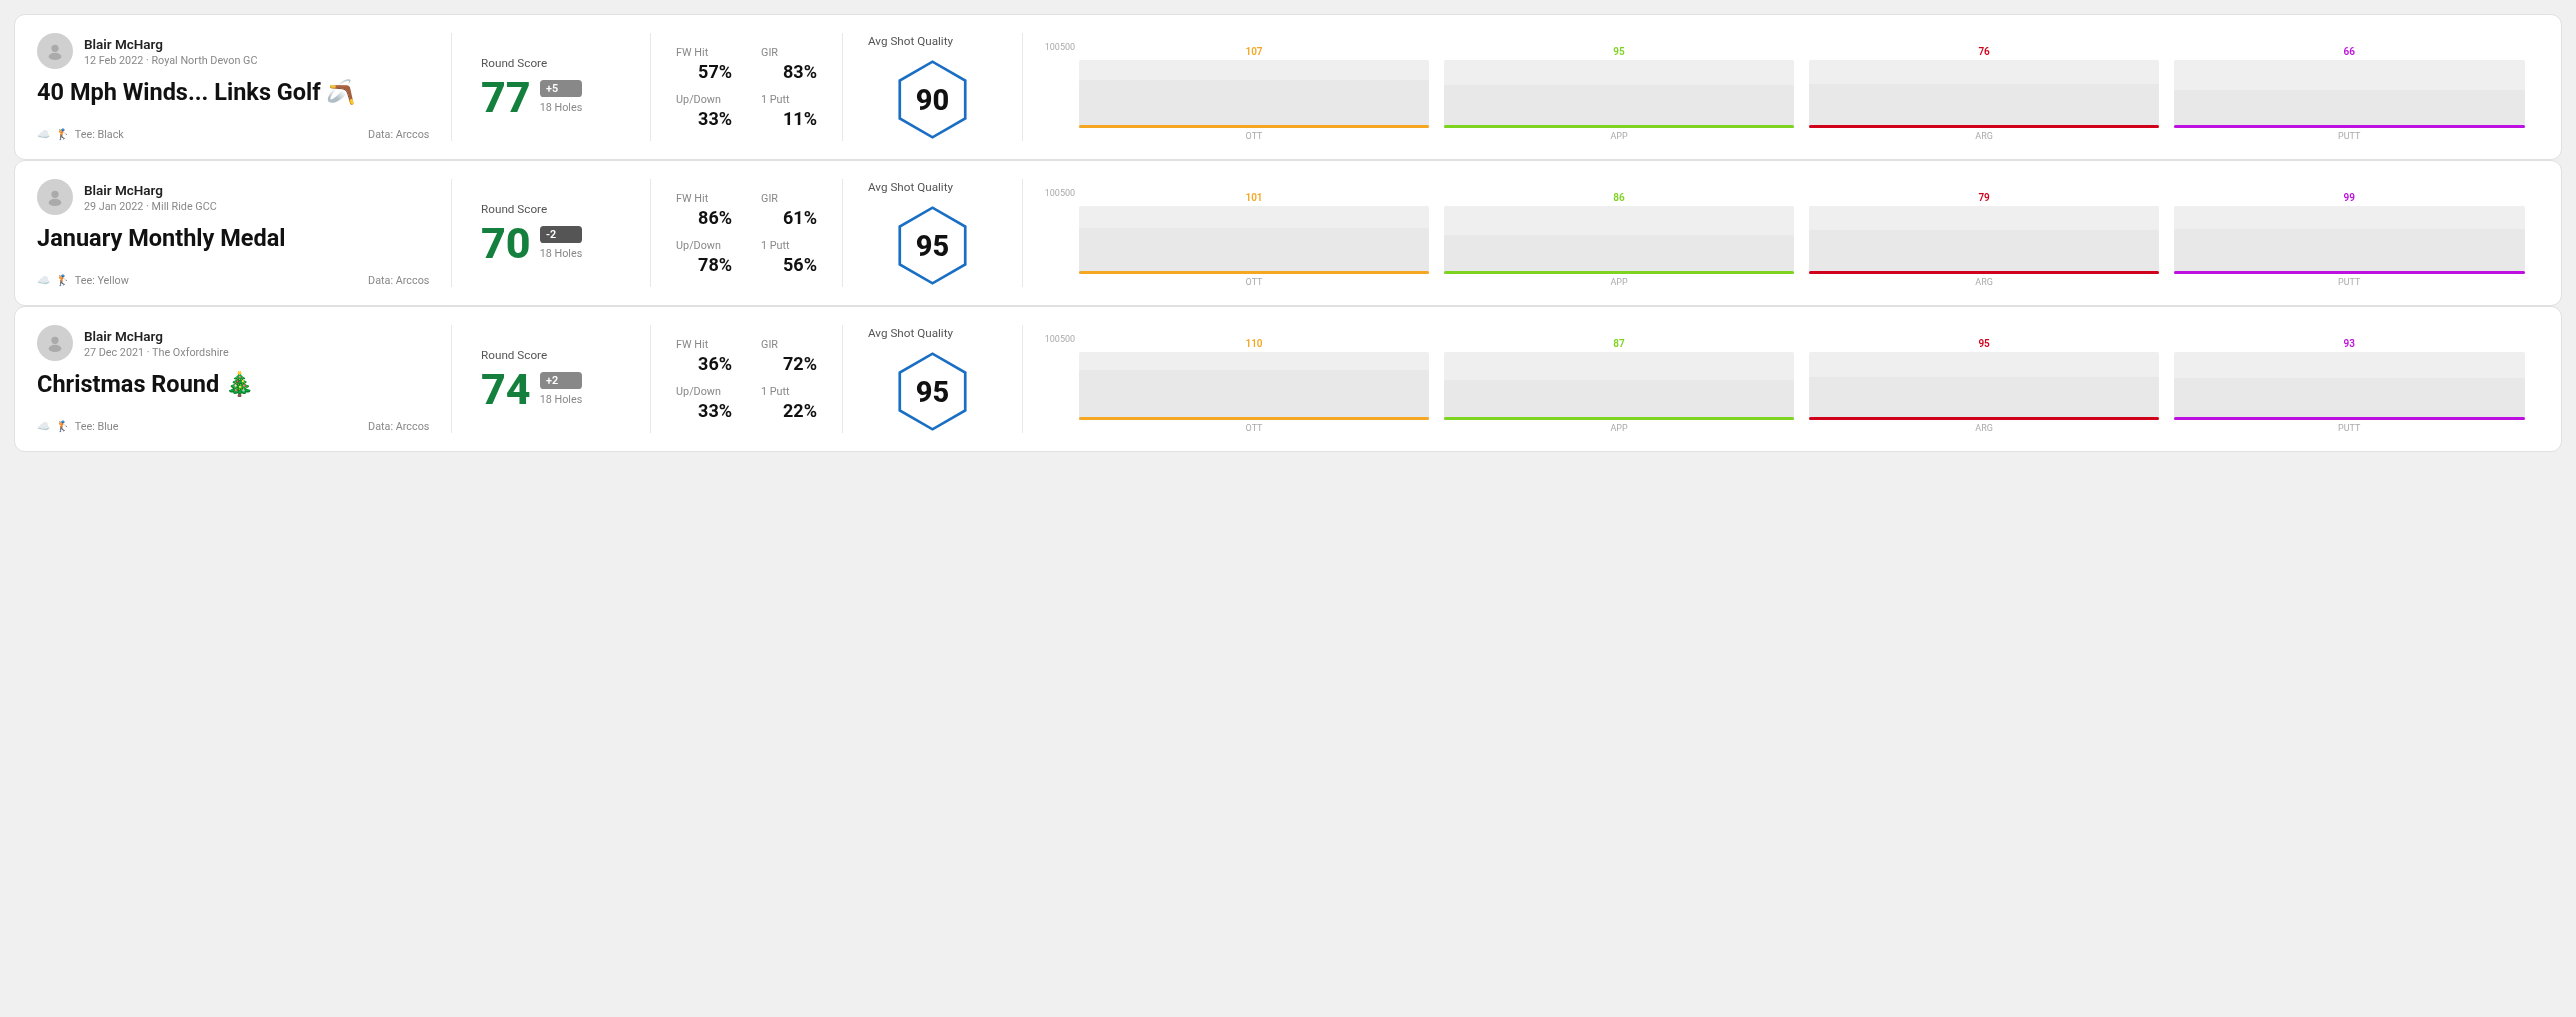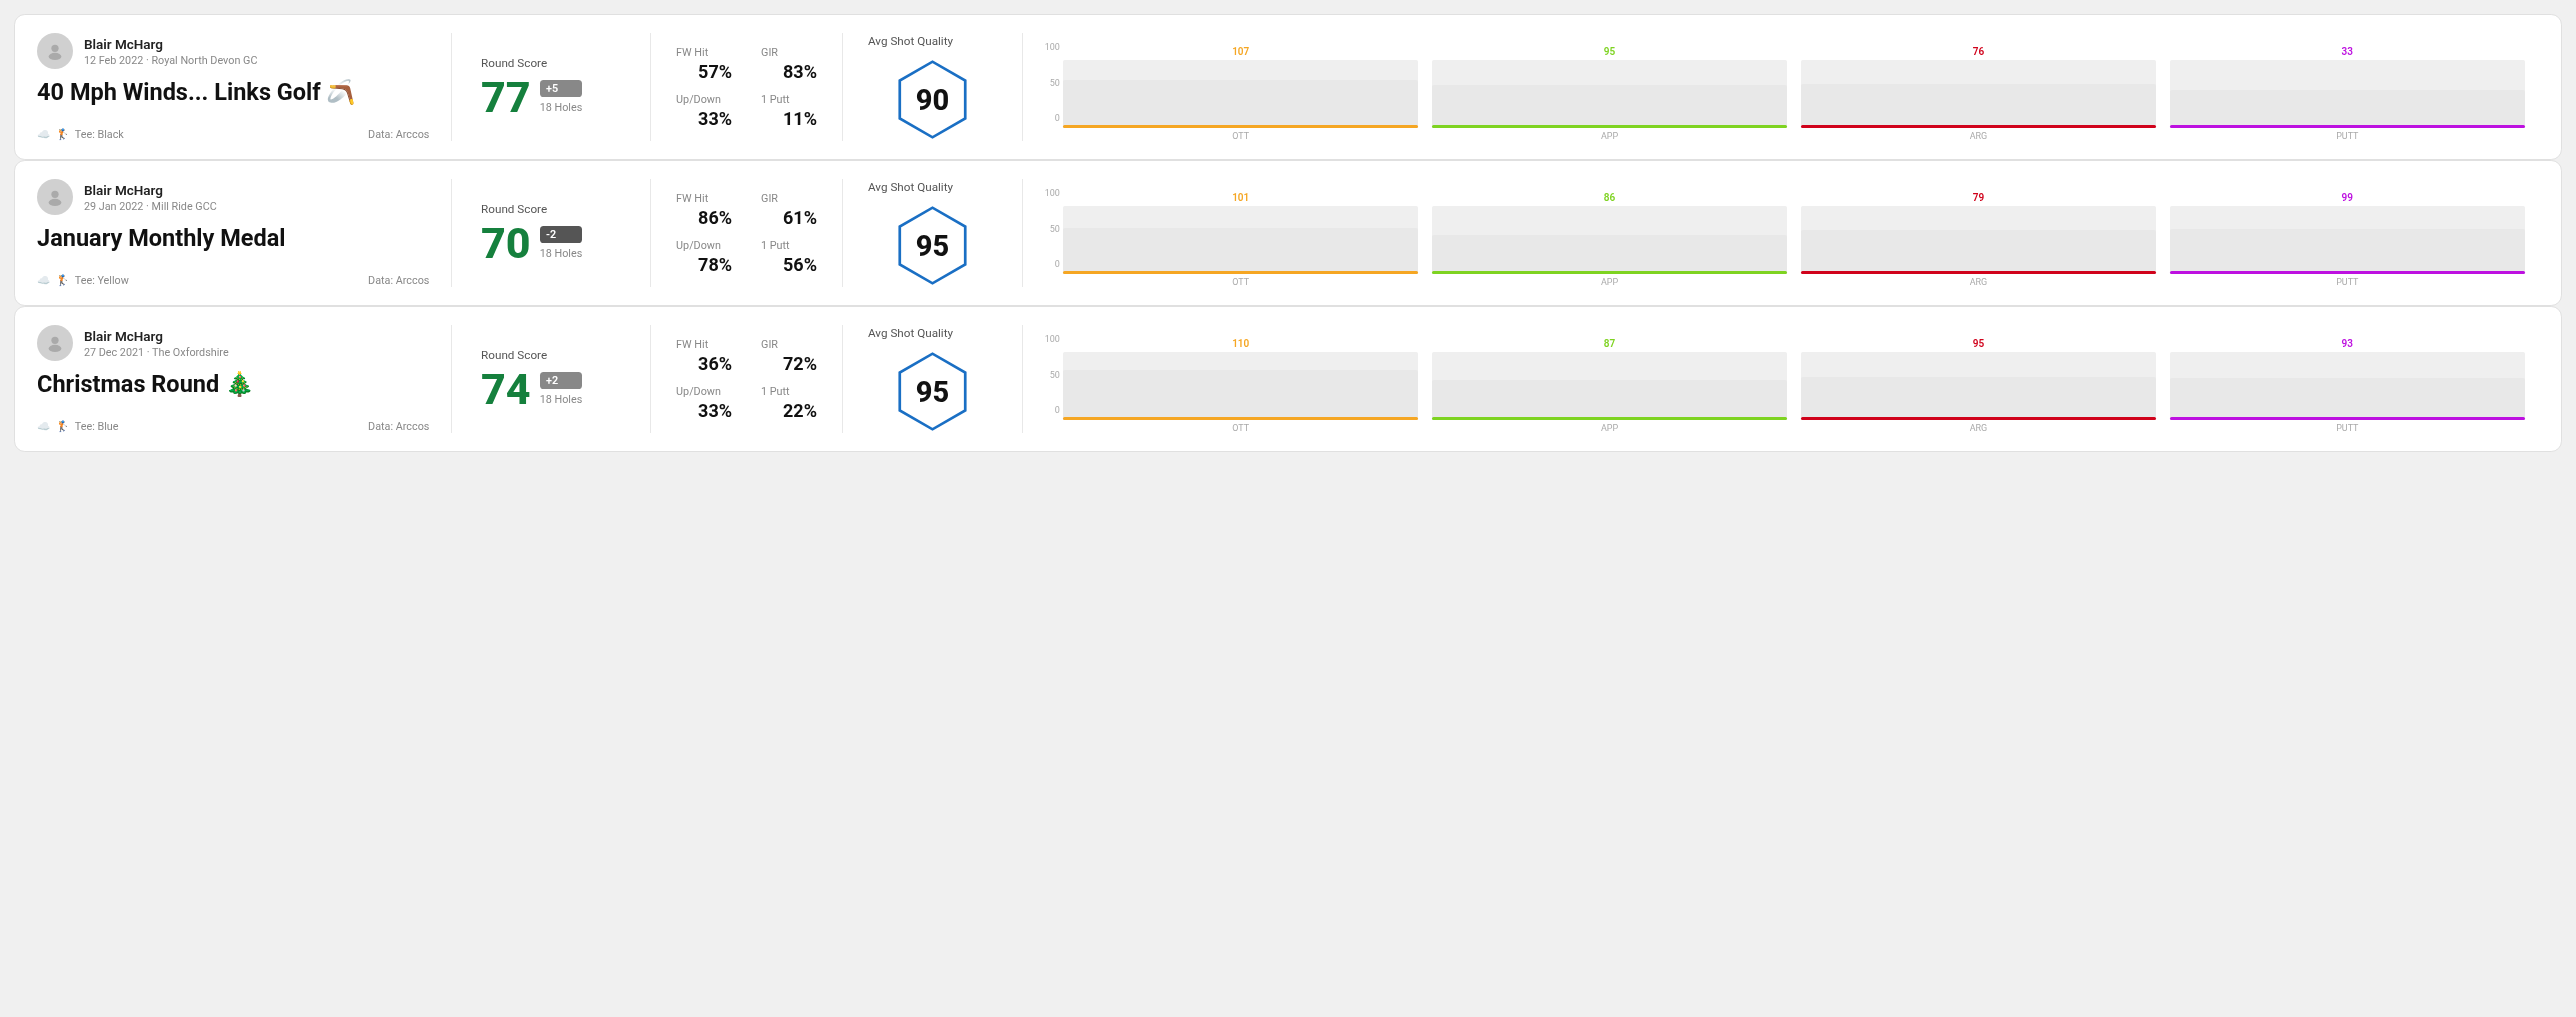--- a/index.html
+++ b/index.html
@@ -193,22 +193,22 @@
     }
     .bar-chart {
       display: flex;
       align-items: flex-end;
       gap: 0;
       height: 108px;
       position: relative;
     }
     .chart-y-labels {
       display: flex;
-      flex-direction: column;
-      justify-content: space-between;
+      flex-direction: row;
+      justify-content: flex-end;
       height: 81px;
       margin-right: 3.6px;
       margin-bottom: 18px;
     }
     .chart-y-label {
       font-size: 9px;
       color: #aaa;
       text-align: right;
     }
     .chart-bars-area {
@@ -359,21 +359,21 @@
             </div>
             <div class="bar-group">
               <span class="bar-value-label" style="color:#d0021b">76</span>
               <div class="bar-wrapper">
                 <div class="bar-fill" style="height:65%;background:#e8e8e8;"></div>
                 <div class="bar-accent-line" style="background:#d0021b;"></div>
               </div>
               <span class="bar-x-label">ARG</span>
             </div>
             <div class="bar-group">
-              <span class="bar-value-label" style="color:#bd10e0">33</span>
+              <span class="bar-value-label" style="color:#bd10e0">66</span>
               <div class="bar-wrapper">
                 <div class="bar-fill" style="height:55%;background:#e8e8e8;"></div>
                 <div class="bar-accent-line" style="background:#bd10e0;"></div>
               </div>
               <span class="bar-x-label">PUTT</span>
             </div>
           </div>
         </div>
     </div>
   </div>

